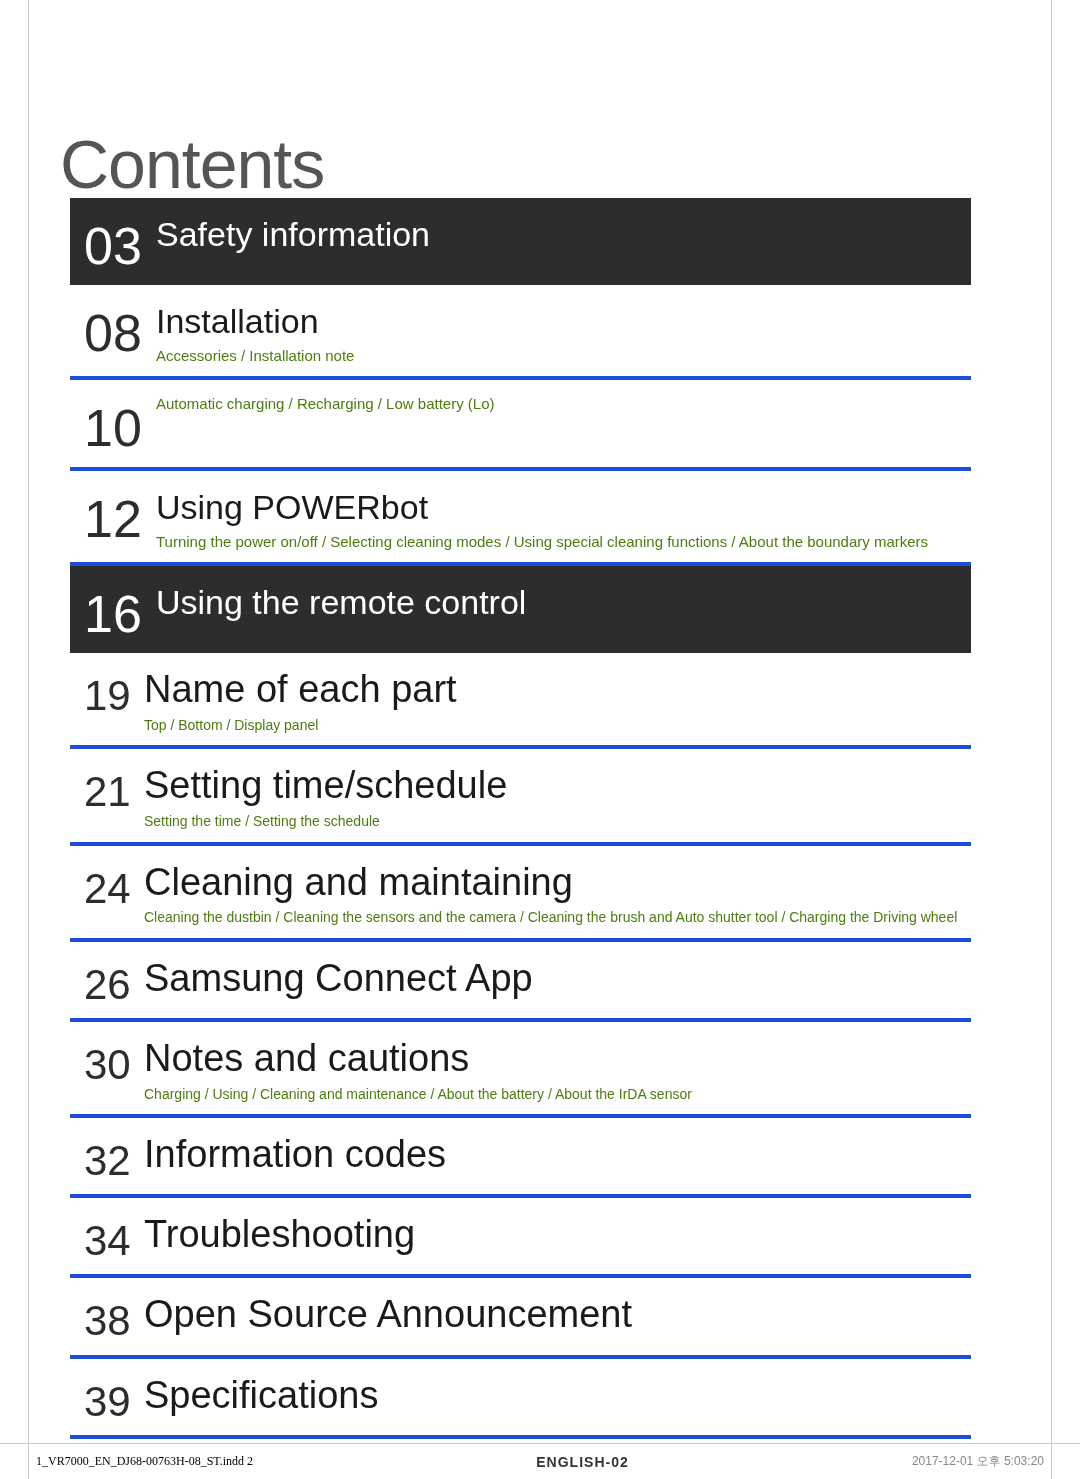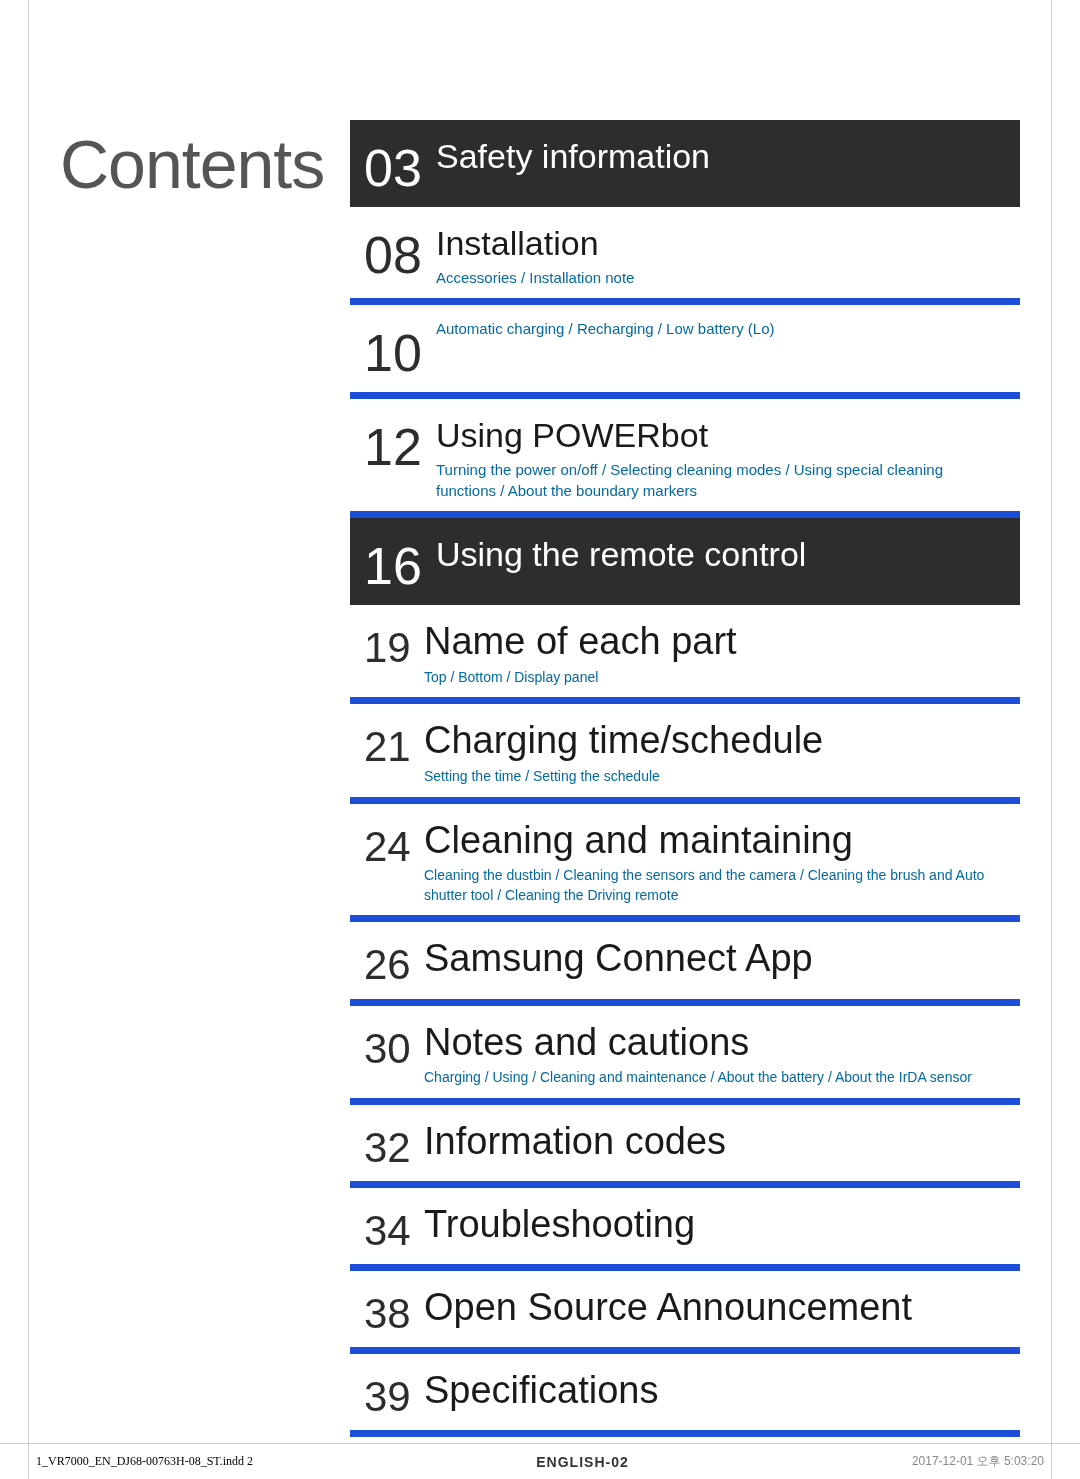--- a/index.html
+++ b/index.html
@@ -34,21 +34,21 @@
       width: 1px;
       background: #cccccc;
     }
 
     .main-content {
       position: absolute;
       left: 60px;
       top: 120px;
       right: 60px;
       display: flex;
-      flex-direction: row;
+      flex-direction: column;
       align-items: flex-start;
     }
 
     .contents-title {
       font-size: 68px;
       font-weight: 300;
       color: #555555;
       letter-spacing: -1px;
       min-width: 280px;
       padding-top: 10px;
@@ -60,21 +60,21 @@
       display: flex;
       flex-direction: column;
       margin-left: 10px;
     }
 
     .toc-item {
       display: flex;
       flex-direction: row;
       align-items: flex-start;
       padding: 10px 14px;
-      border-bottom: 7px solid #1d4ed8;
+      border-bottom: 4px solid #1d4ed8;
     }
 
     .toc-item.highlighted {
       background-color: #2d2d2d;
       border-bottom: none;
     }
 
     .toc-item.highlighted .toc-number {
       color: #ffffff;
     }
@@ -99,21 +99,21 @@
     .toc-title {
       font-size: 26px;
       font-weight: 500;
       color: #1a1a1a;
       line-height: 1.2;
     }
 
     .toc-subtitle {
       font-size: 14px;
       font-weight: 400;
-      color: #0369a1;
+      color: #4d7c0f;
       line-height: 1.4;
       margin-top: 3px;
     }
 
     .toc-item.large .toc-number {
       font-size: 52px;
       min-width: 72px;
     }
 
     .toc-item.large .toc-title {
@@ -218,30 +218,30 @@
       <div class="toc-number">19</div>
       <div class="toc-text">
         <div class="toc-title">Name of each part</div>
         <div class="toc-subtitle">Top / Bottom / Display panel</div>
       </div>
     </div>
 
     <div class="toc-item medium">
       <div class="toc-number">21</div>
       <div class="toc-text">
-        <div class="toc-title">Charging time/schedule</div>
+        <div class="toc-title">Setting time/schedule</div>
         <div class="toc-subtitle">Setting the time / Setting the schedule</div>
       </div>
     </div>
 
     <div class="toc-item medium">
       <div class="toc-number">24</div>
       <div class="toc-text">
         <div class="toc-title">Cleaning and maintaining</div>
-        <div class="toc-subtitle">Cleaning the dustbin / Cleaning the sensors and the camera / Cleaning the brush and Auto shutter tool / Cleaning the Driving remote</div>
+        <div class="toc-subtitle">Cleaning the dustbin / Cleaning the sensors and the camera / Cleaning the brush and Auto shutter tool / Charging the Driving wheel</div>
       </div>
     </div>
 
     <div class="toc-item medium">
       <div class="toc-number">26</div>
       <div class="toc-text">
         <div class="toc-title">Samsung Connect App</div>
       </div>
     </div>
 

